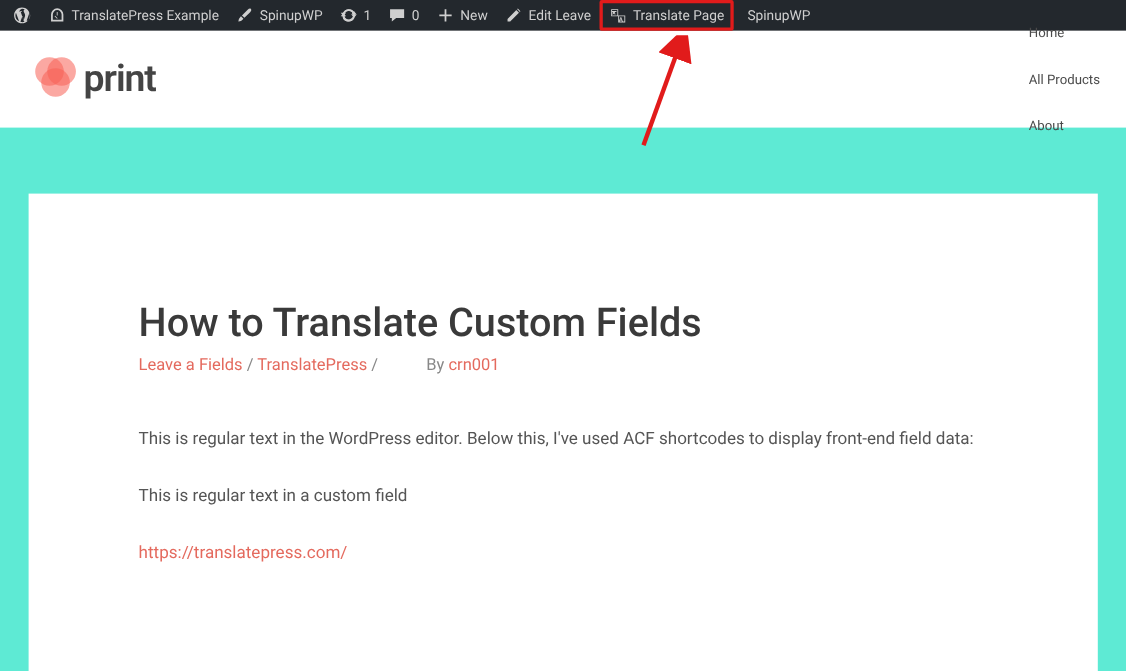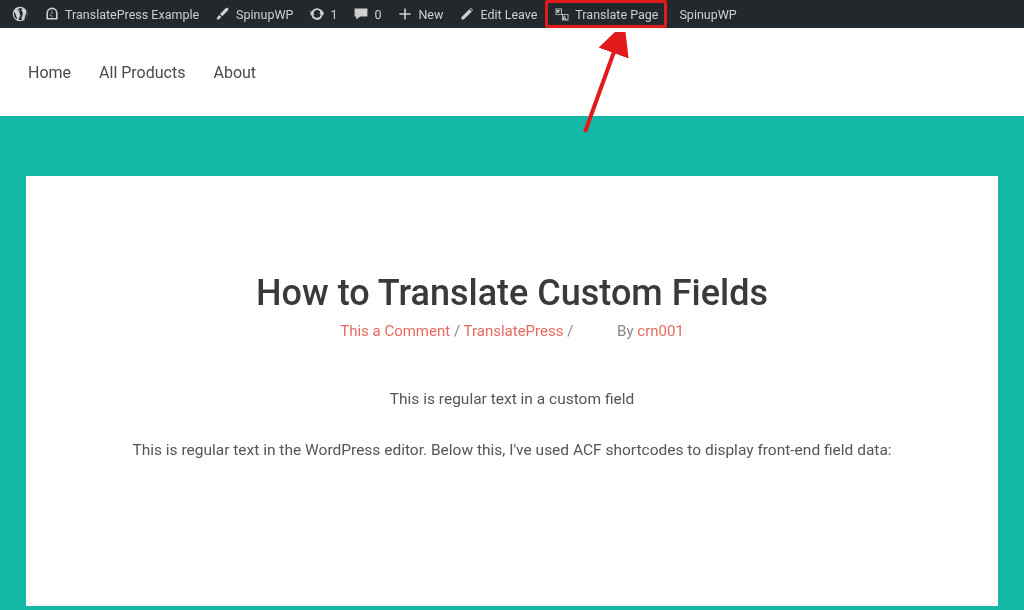--- a/index.html
+++ b/index.html
@@ -59,30 +59,30 @@
   }
   .logo-text {
     font-size: 34px;
     font-weight: 600;
     color: #444;
     letter-spacing: -1px;
   }
   .main-nav {
     display: flex;
     gap: 28px;
-    font-size: 16px;
+    font-size: 12px;
     color: #4a4a4a;
+    flex-direction: column;
   }
   .main-nav span { cursor: pointer; }
   
   .page-body {
-    background: #14b8a6;
+    background: #5eead4;
     height: calc(610px - 28px - 88px);
     padding: 60px 26px 0 26px;
-    text-align: center;
   }
   .post-card {
     background: #ffffff;
     padding: 96px 100px 80px 100px;
     min-height: 430px;
   }
   .post-title {
     font-size: 36px;
     font-weight: 500;
     color: #3a3a3a;
@@ -179,41 +179,52 @@
           </svg>
     </span>
     <span class="ab-label">Translate Page</span>
   </div>
   <div class="ab-item">
     <span class="ab-label" style="margin-left:4px">SpinupWP</span>
   </div>
 </div>
 
 <div class="site-header">
+  <div class="logo">
+    <span>
+      <svg width="44" height="40" viewBox="0 0 44 40">
+        <circle cx="17" cy="15" r="13" fill="#f76055" opacity="0.55"></circle>
+        <circle cx="28" cy="15" r="13" fill="#f76055" opacity="0.55"></circle>
+        <circle cx="22.5" cy="25" r="13" fill="#f76055" opacity="0.55"></circle>
+      </svg>
+    </span>
+    <span class="logo-text">print</span>
+  </div>
   <nav class="main-nav">
     <span>Home</span>
     <span>All Products</span>
     <span>About</span>
   </nav>
 </div>
 
 <div class="page-body">
   <article class="post-card">
     <h1 class="post-title">How to Translate Custom Fields</h1>
     <div class="post-meta">
-      <a style="color:#e46a5e">This a Comment</a>
+      <a style="color:#e46a5e">Leave a Fields</a>
       <span class="sep">/</span>
       <a style="color:#e46a5e">TranslatePress</a>
       <span class="sep">/</span>
       <span class="by">By</span>
       <a style="color:#e46a5e">crn001</a>
     </div>
     <div class="post-content">
+      <p>This is regular text in the WordPress editor. Below this, I've used ACF shortcodes to display front-end field data:</p>
       <p>This is regular text in a custom field</p>
-      <p>This is regular text in the WordPress editor. Below this, I've used ACF shortcodes to display front-end field data:</p>
+      <p><a href="#">https://translatepress.com/</a></p>
     </div>
   </article>
 </div>
 
 <svg class="annotation-arrow" width="70" height="110">
   <defs>
     <marker id="arrowhead" markerWidth="8" markerHeight="8" refX="4" refY="4" orient="auto">
       <path d="M0,0 L8,4 L0,8 Z" fill="#e11b1b"></path>
     </marker>
   </defs>

